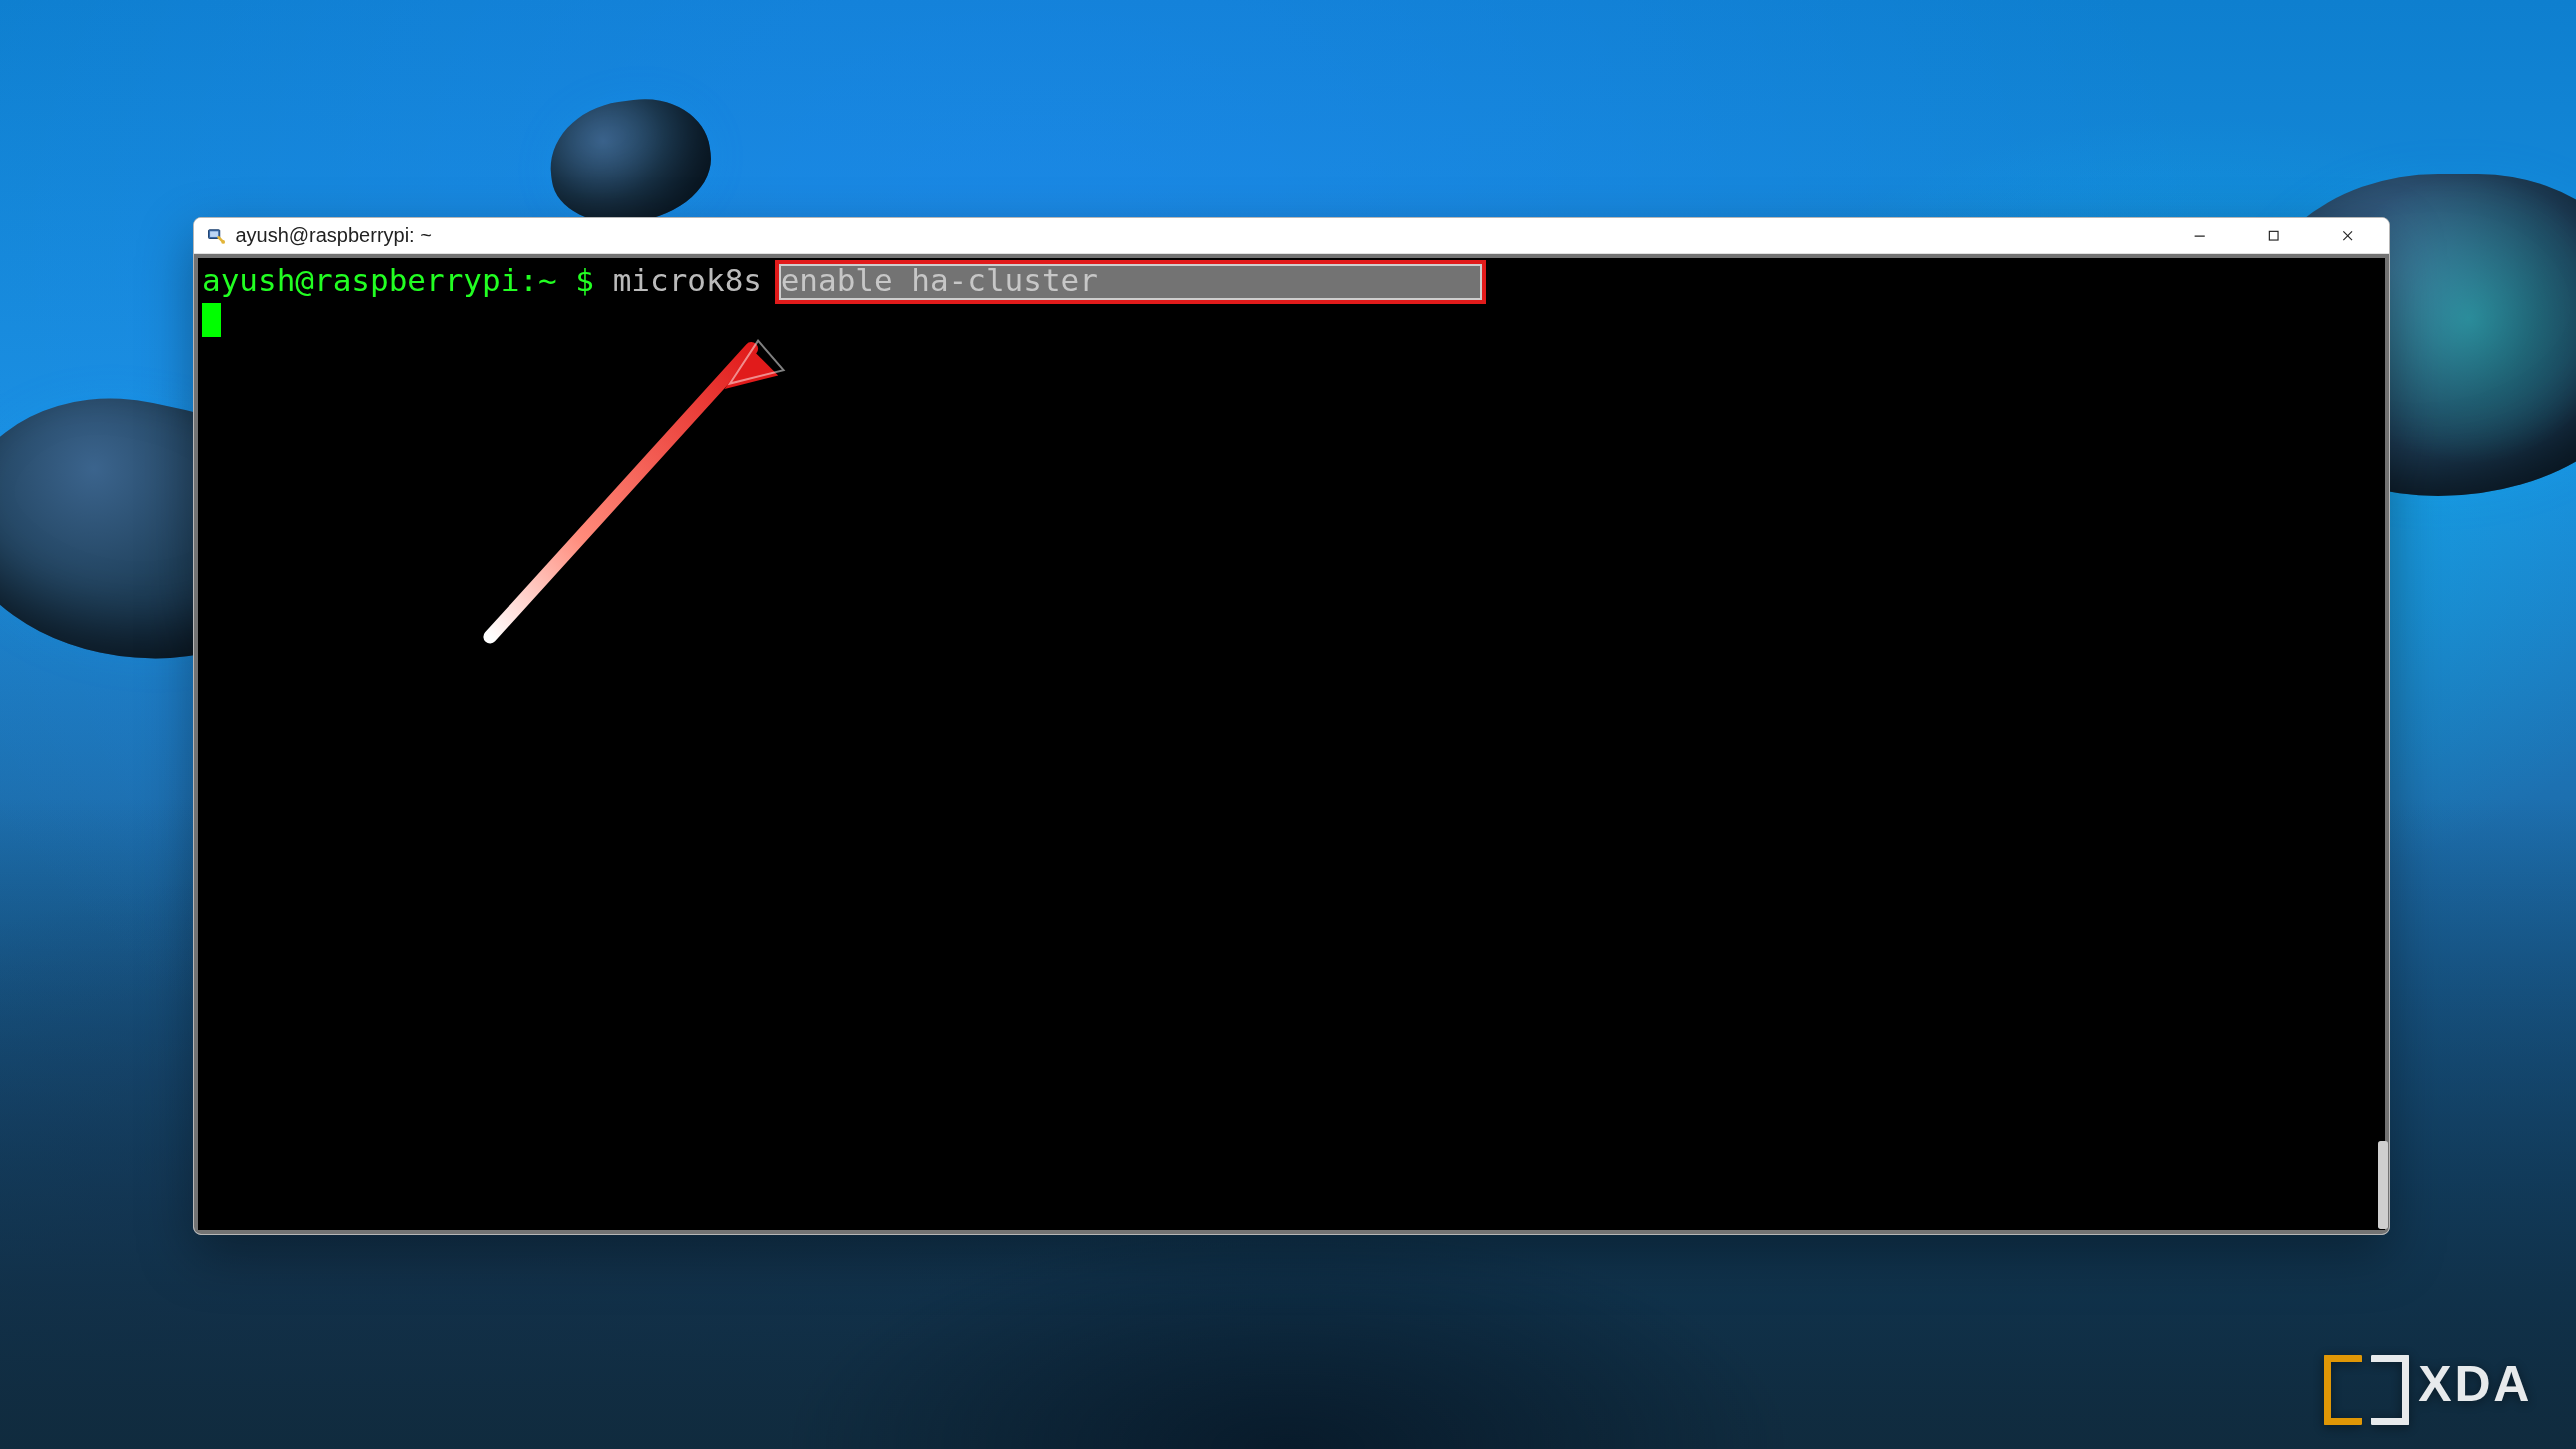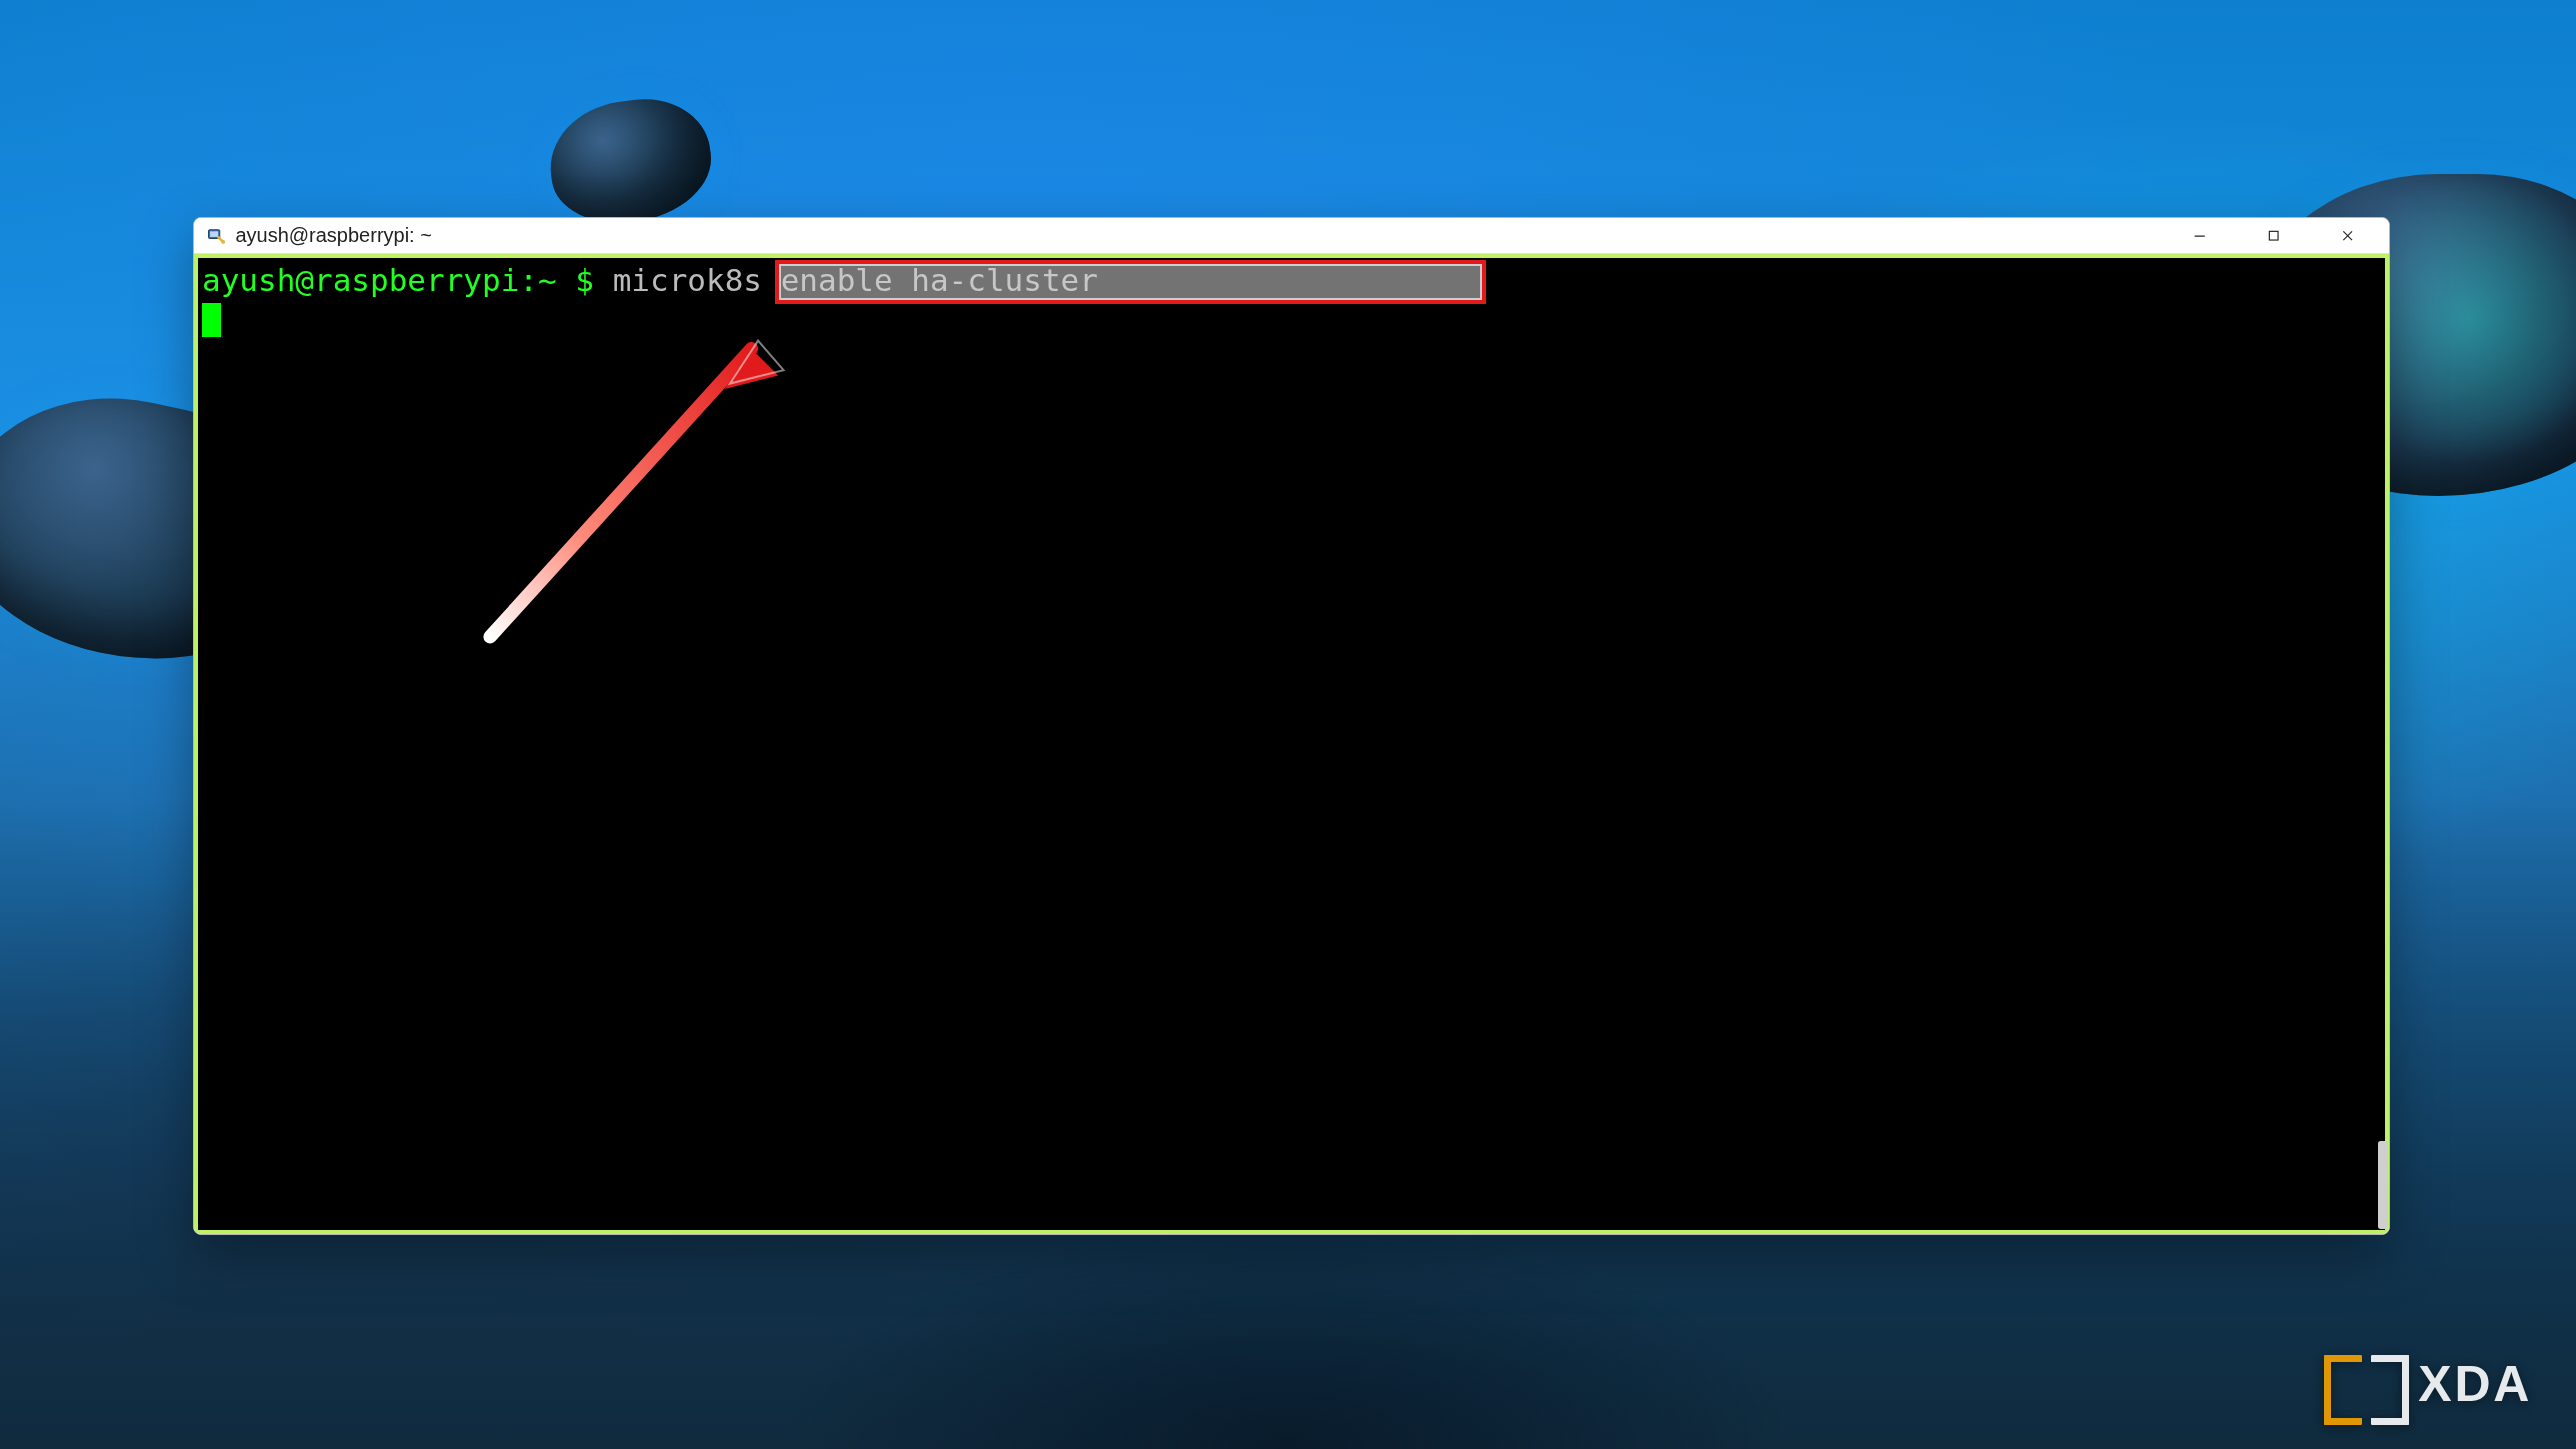--- a/index.html
+++ b/index.html
@@ -116,21 +116,21 @@
   display: flex;
   align-items: center;
   justify-content: center;
   color: #222;
 }
 .titlebar .wbtn svg { width: 17.4px; height: 17.4px; stroke: currentColor; fill: none; stroke-width: 1.6; }
 
 .term-wrapper {
   flex: 1 1 auto;
   padding: 4px;
-  background: #bef264;
+  background: #737373;
   position: relative;
 }
 .term {
   position: absolute;
   inset: 4px;
   background: #000000;
   color: #bbbbbb;
   font-family: "Consolas","DejaVu Sans Mono","Courier New",monospace;
   font-size: 31px;
   line-height: 1.28;

